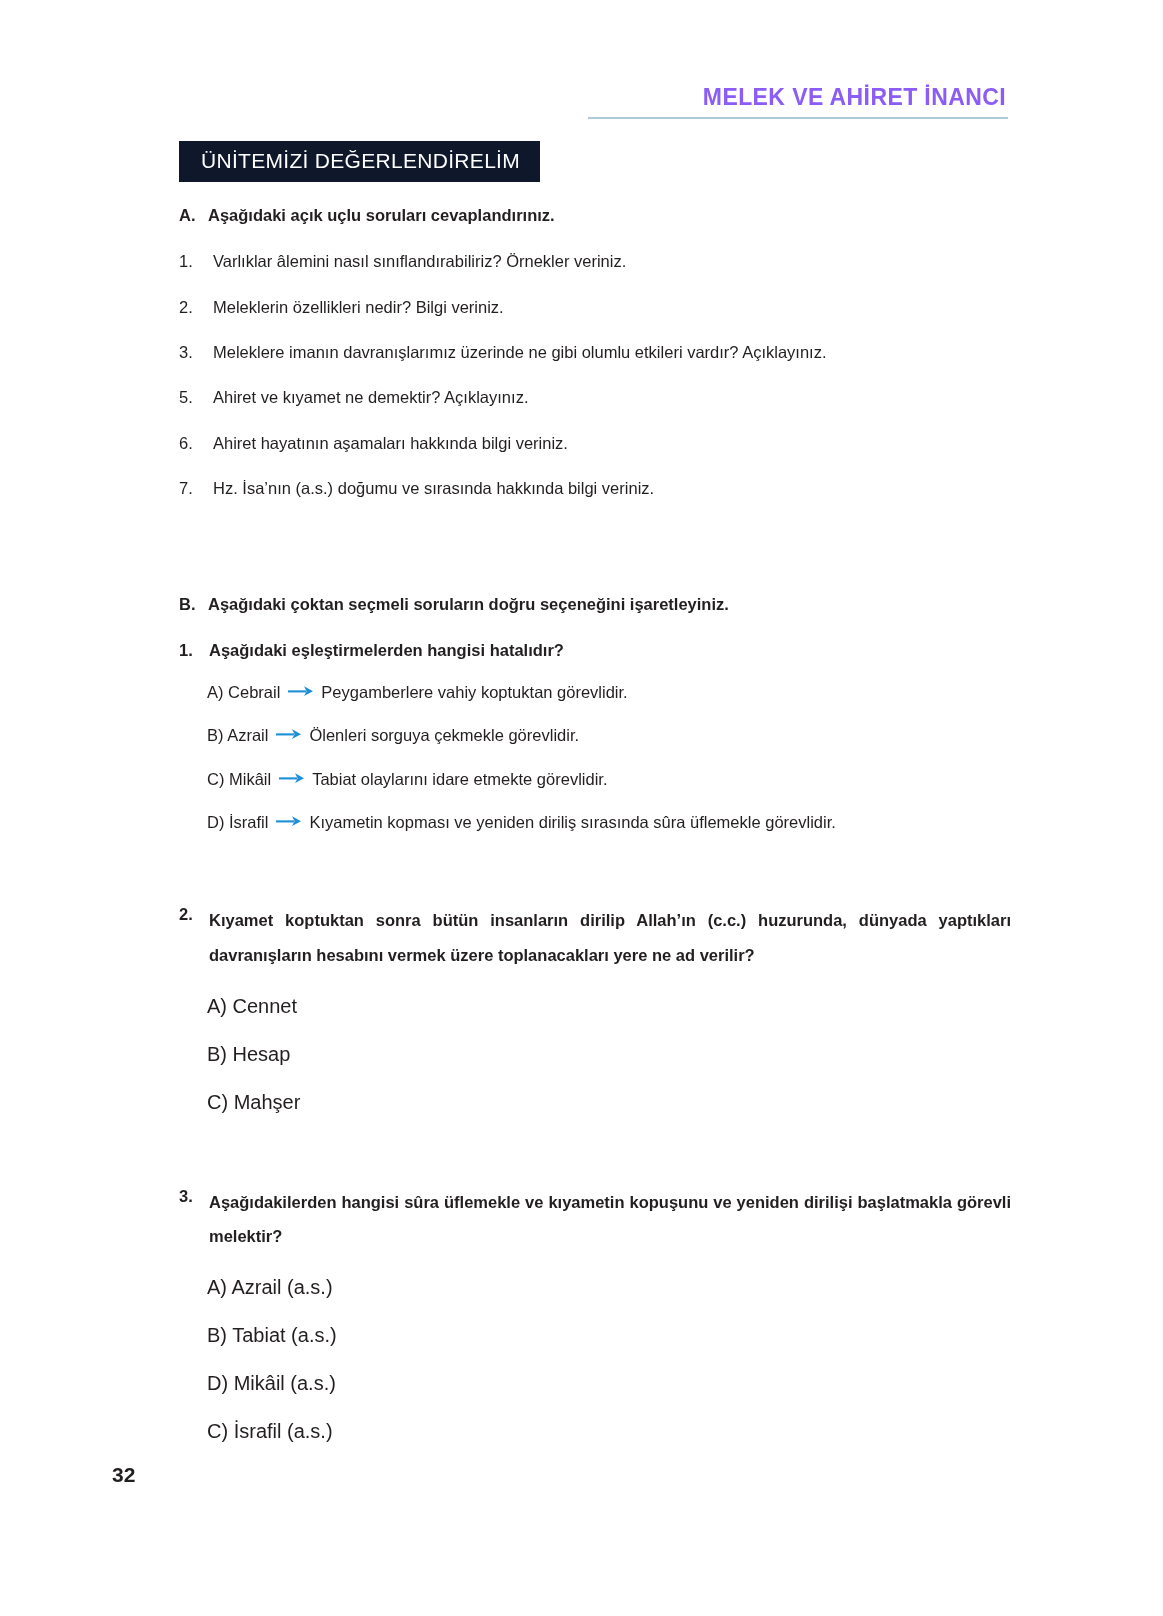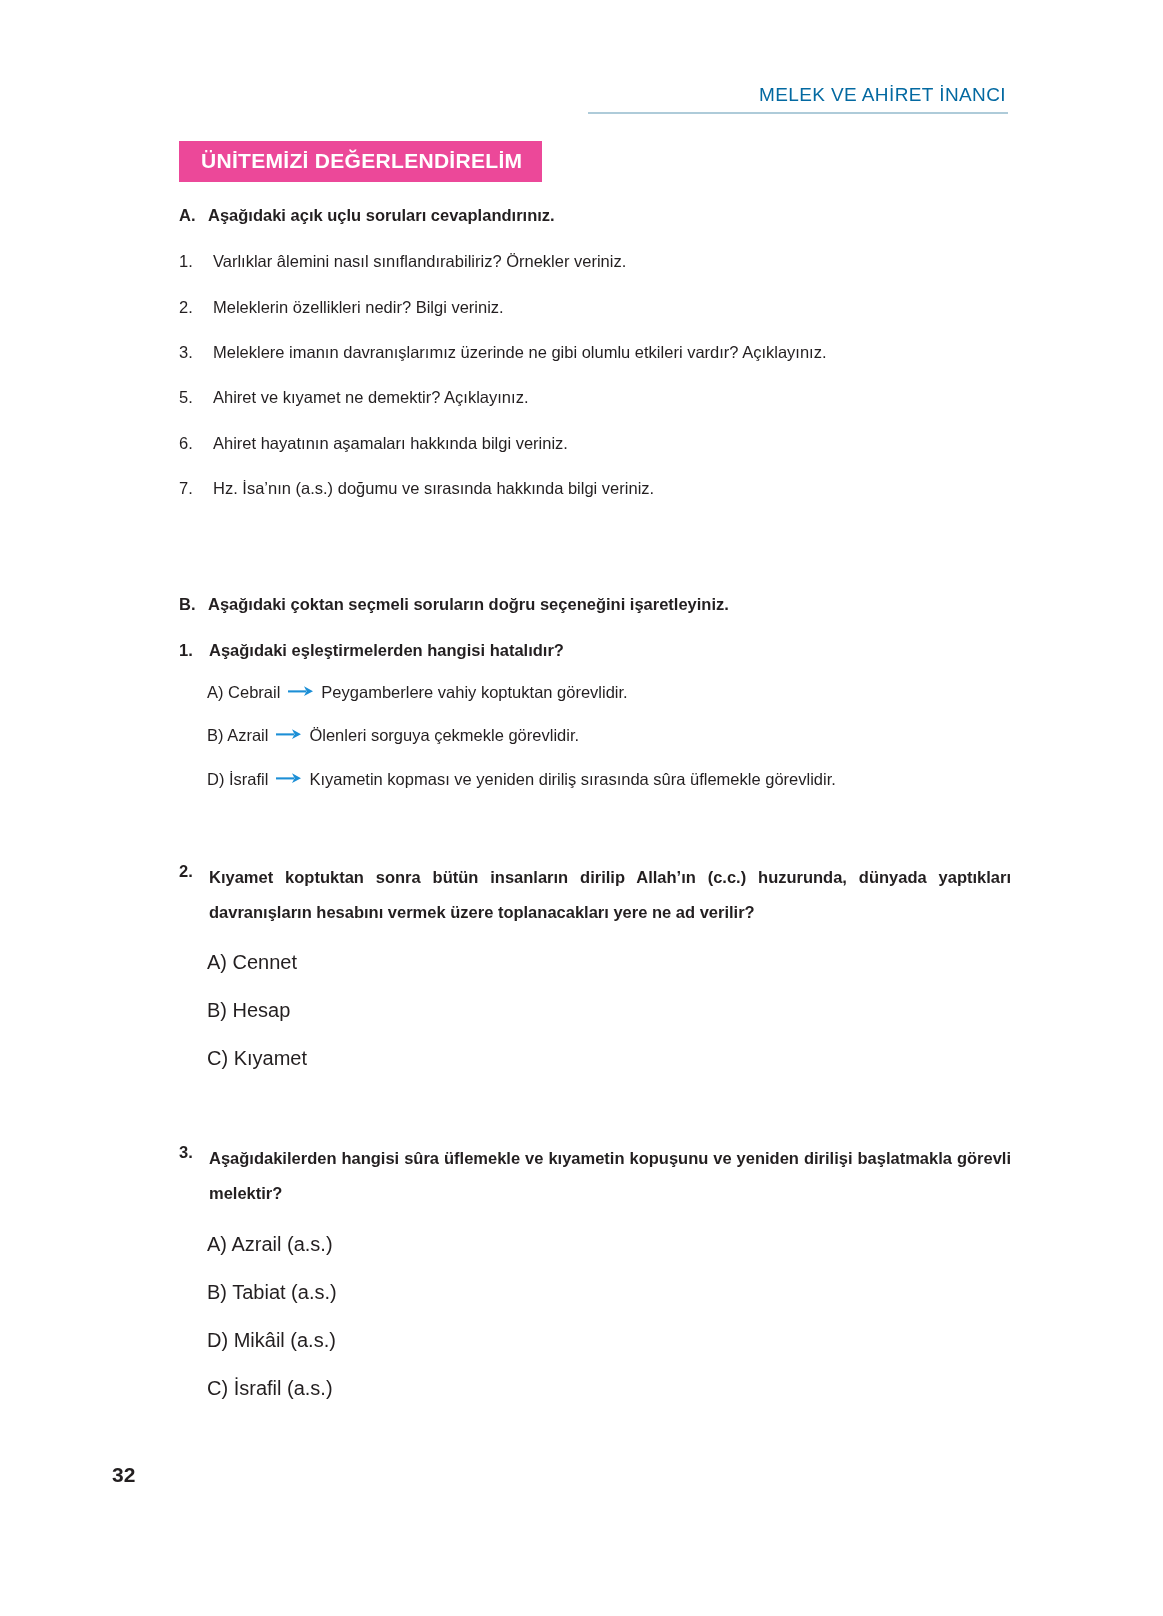--- a/index.html
+++ b/index.html
@@ -25,45 +25,45 @@
 
   
   .running-head {
     position: absolute;
     top: 84px;
     right: 155px;
     text-align: right;
     width: 420px;
   }
   .running-head .rh-text {
-    font-size: 19px;
-    font-weight: normal;
+    font-size: 23px;
+    font-weight: bold;
     letter-spacing: 0.4px;
-    color: #0369a1;
+    color: #8b5cf6;
     display: block;
     padding-right: 2px;
   }
   .running-head .rh-rule {
     display: block;
     margin-top: 6px;
     height: 2px;
     background: #aecbd9;
     width: 100%;
   }
 
   
   .banner {
     position: absolute;
     top: 141px;
     left: 179px;
-    background: #ec4899;
+    background: #0f172a;
     color: #ffffff;
     padding: 9px 20px 11px 22px;
     font-size: 21px;
-    font-weight: bold;
+    font-weight: normal;
     letter-spacing: 0.3px;
     line-height: 1;
     white-space: nowrap;
   }
 
   
   .content {
     position: absolute;
     top: 205px;
     left: 179px;
@@ -220,39 +220,49 @@
       <span class="opt-label">B) Azrail</span>
       <span class="arrow">
         <svg width="26" height="12" viewBox="0 0 26 12">
             <path d="M0 6.4 L18 6.4" stroke="#1c8fd6" stroke-width="2.1" fill="none"></path>
             <path d="M16 1.3 L25 6.2 L16 11.1 L18.6 6.2 Z" fill="#1c8fd6"></path>
           </svg>
       </span>
       <span>Ölenleri sorguya çekmekle görevlidir.</span>
     </div>
     <div class="opt">
+      <span class="opt-label">C) Mikâil</span>
+      <span class="arrow">
+        <svg width="26" height="12" viewBox="0 0 26 12">
+            <path d="M0 6.4 L18 6.4" stroke="#1c8fd6" stroke-width="2.1" fill="none"></path>
+            <path d="M16 1.3 L25 6.2 L16 11.1 L18.6 6.2 Z" fill="#1c8fd6"></path>
+          </svg>
+      </span>
+      <span>Tabiat olaylarını idare etmekte görevlidir.</span>
+    </div>
+    <div class="opt">
       <span class="opt-label">D) İsrafil</span>
       <span class="arrow">
         <svg width="26" height="12" viewBox="0 0 26 12">
             <path d="M0 6.4 L18 6.4" stroke="#1c8fd6" stroke-width="2.1" fill="none"></path>
             <path d="M16 1.3 L25 6.2 L16 11.1 L18.6 6.2 Z" fill="#1c8fd6"></path>
           </svg>
       </span>
       <span>Kıyametin kopması ve yeniden diriliş sırasında sûra üflemekle görevlidir.</span>
     </div>
 
     <div class="gap-small"></div>
 
     <div class="q-item justify">
       <span class="marker">2.</span>
       <span class="body">Kıyamet koptuktan sonra bütün insanların dirilip Allah’ın (c.c.) huzurunda, dünyada yaptıkları davranışların hesabını vermek üzere toplanacakları yere ne ad verilir?</span>
     </div>
     <div class="opt-plain">A) Cennet</div>
     <div class="opt-plain">B) Hesap</div>
-    <div class="opt-plain">C) Kıyamet</div>
+    <div class="opt-plain">C) Mahşer</div>
 
     <div class="gap-small"></div>
 
     <div class="q-item justify">
       <span class="marker">3.</span>
       <span class="body">Aşağıdakilerden hangisi sûra üflemekle ve kıyametin kopuşunu ve yeniden dirilişi başlatmakla görevli melektir?</span>
     </div>
     <div class="opt-plain">A) Azrail (a.s.)</div>
     <div class="opt-plain">B) Tabiat (a.s.)</div>
     <div class="opt-plain">D) Mikâil (a.s.)</div>

